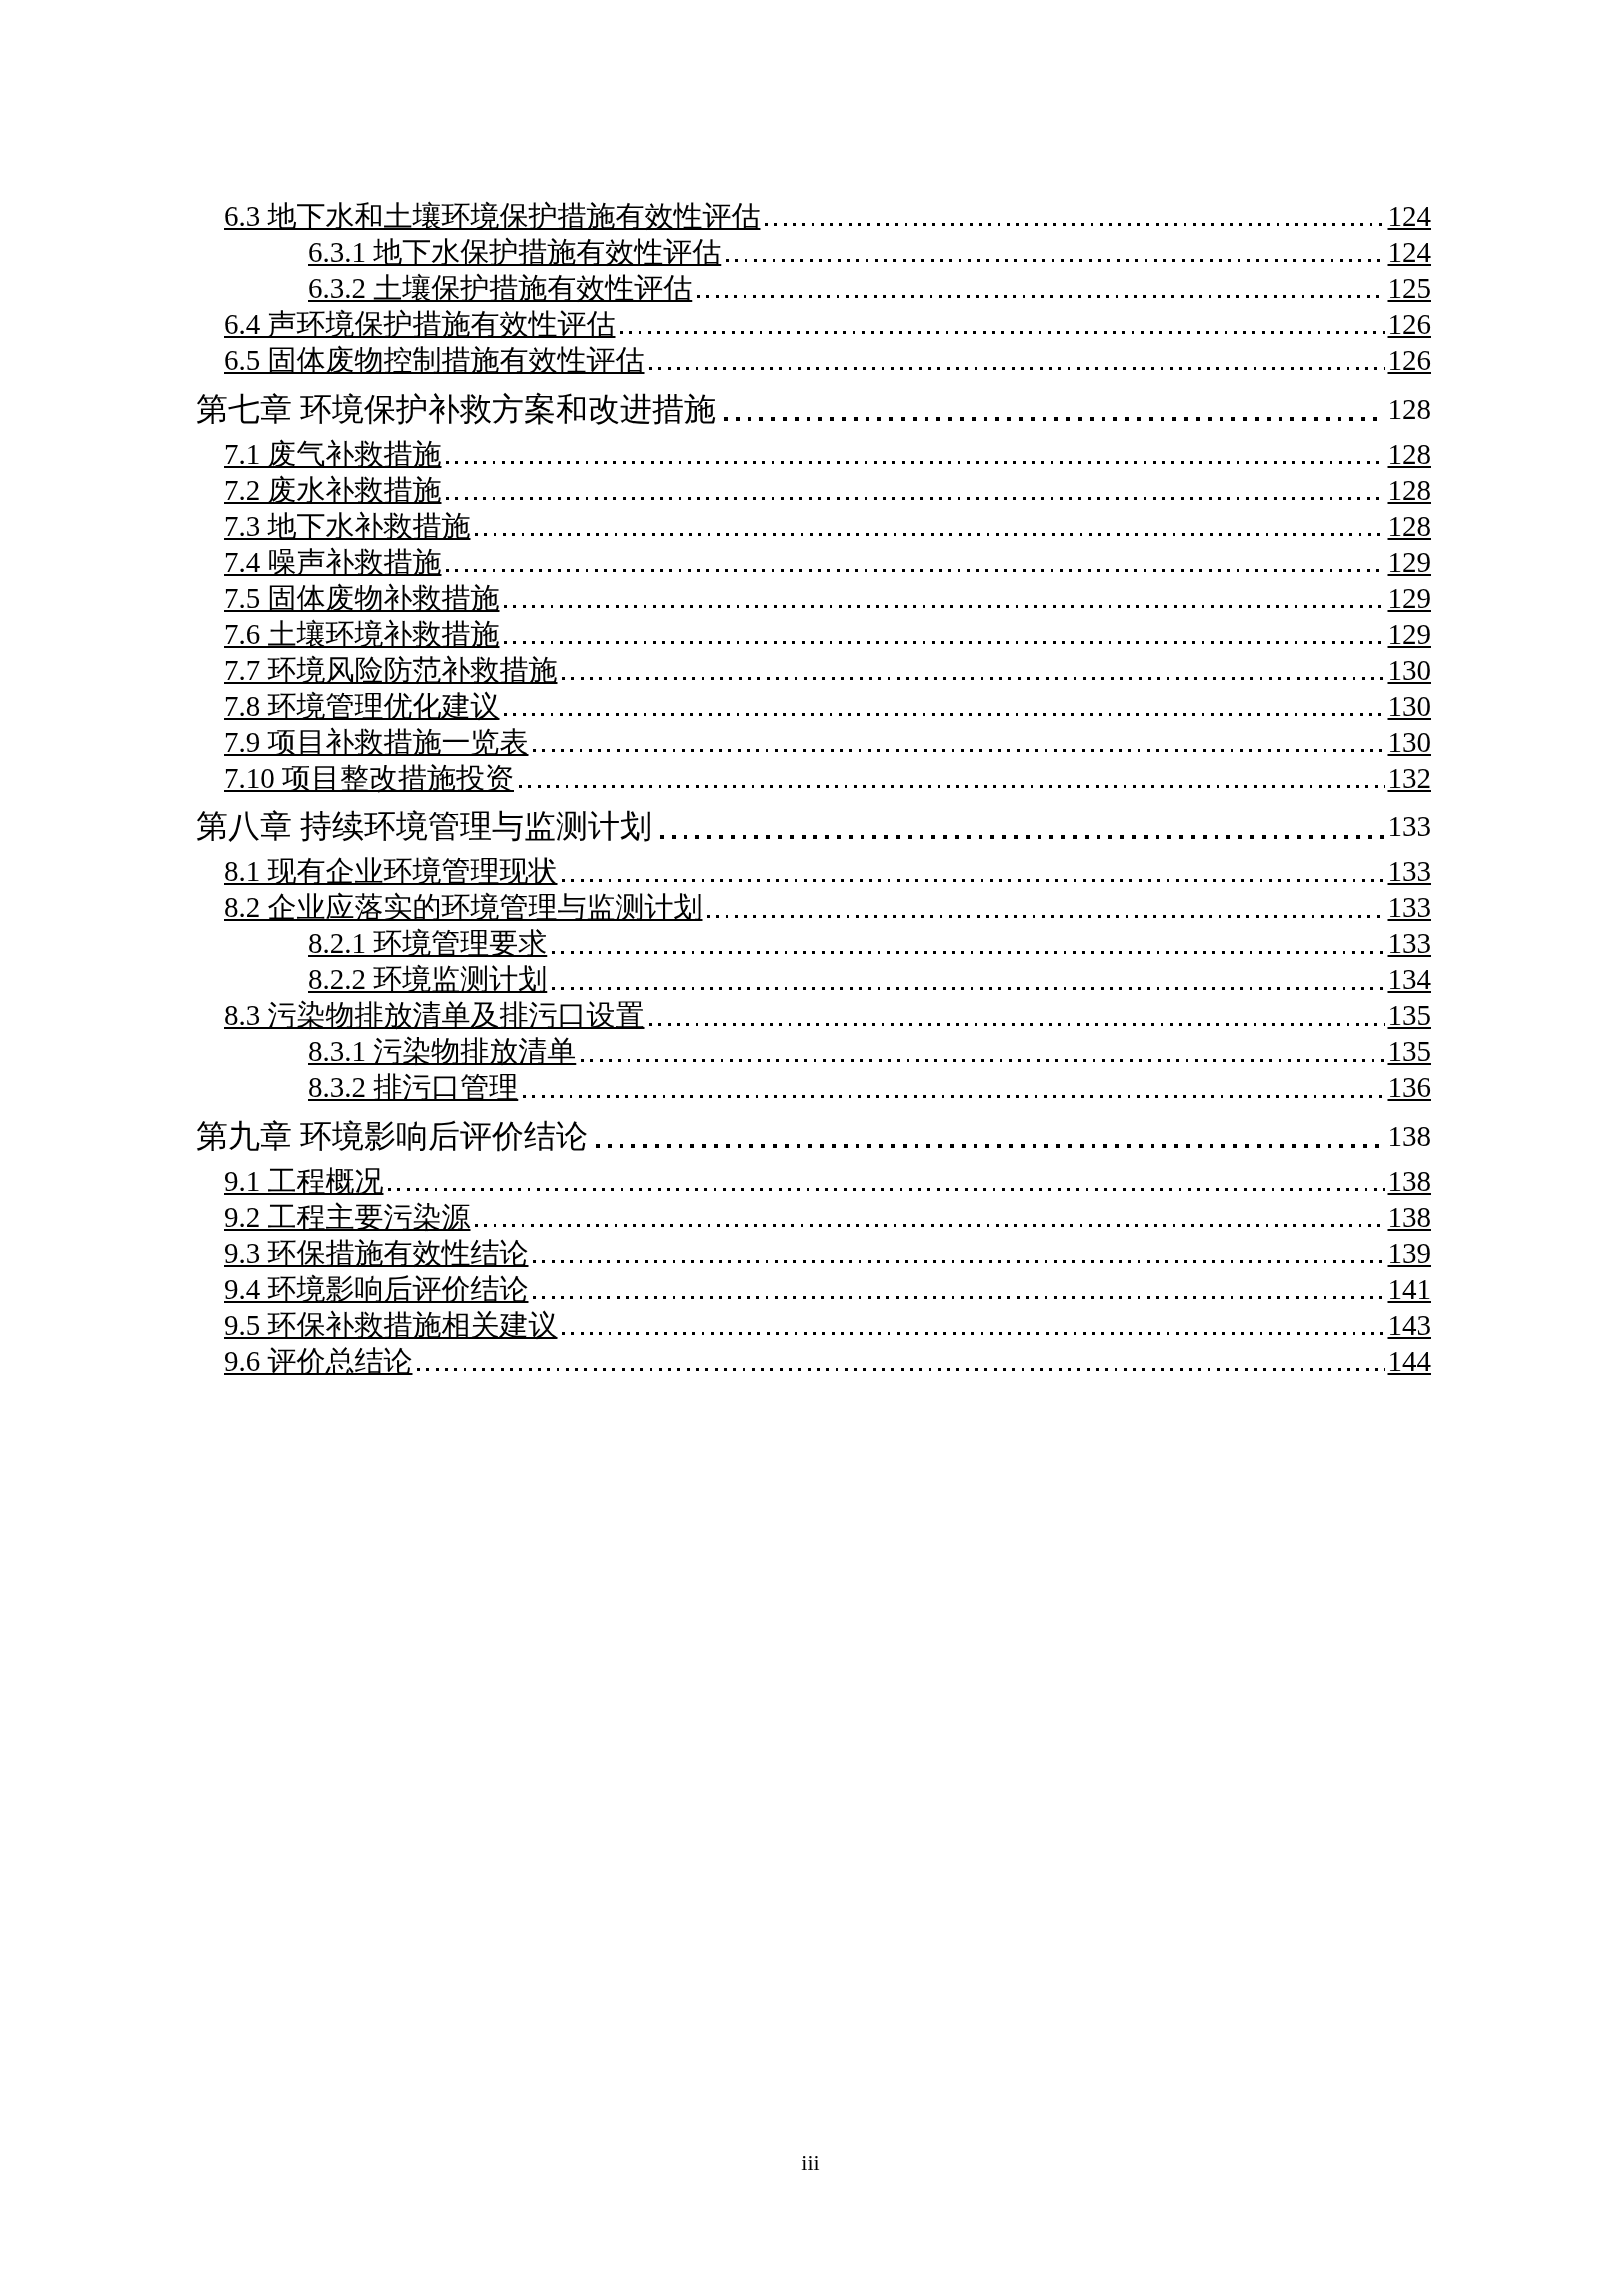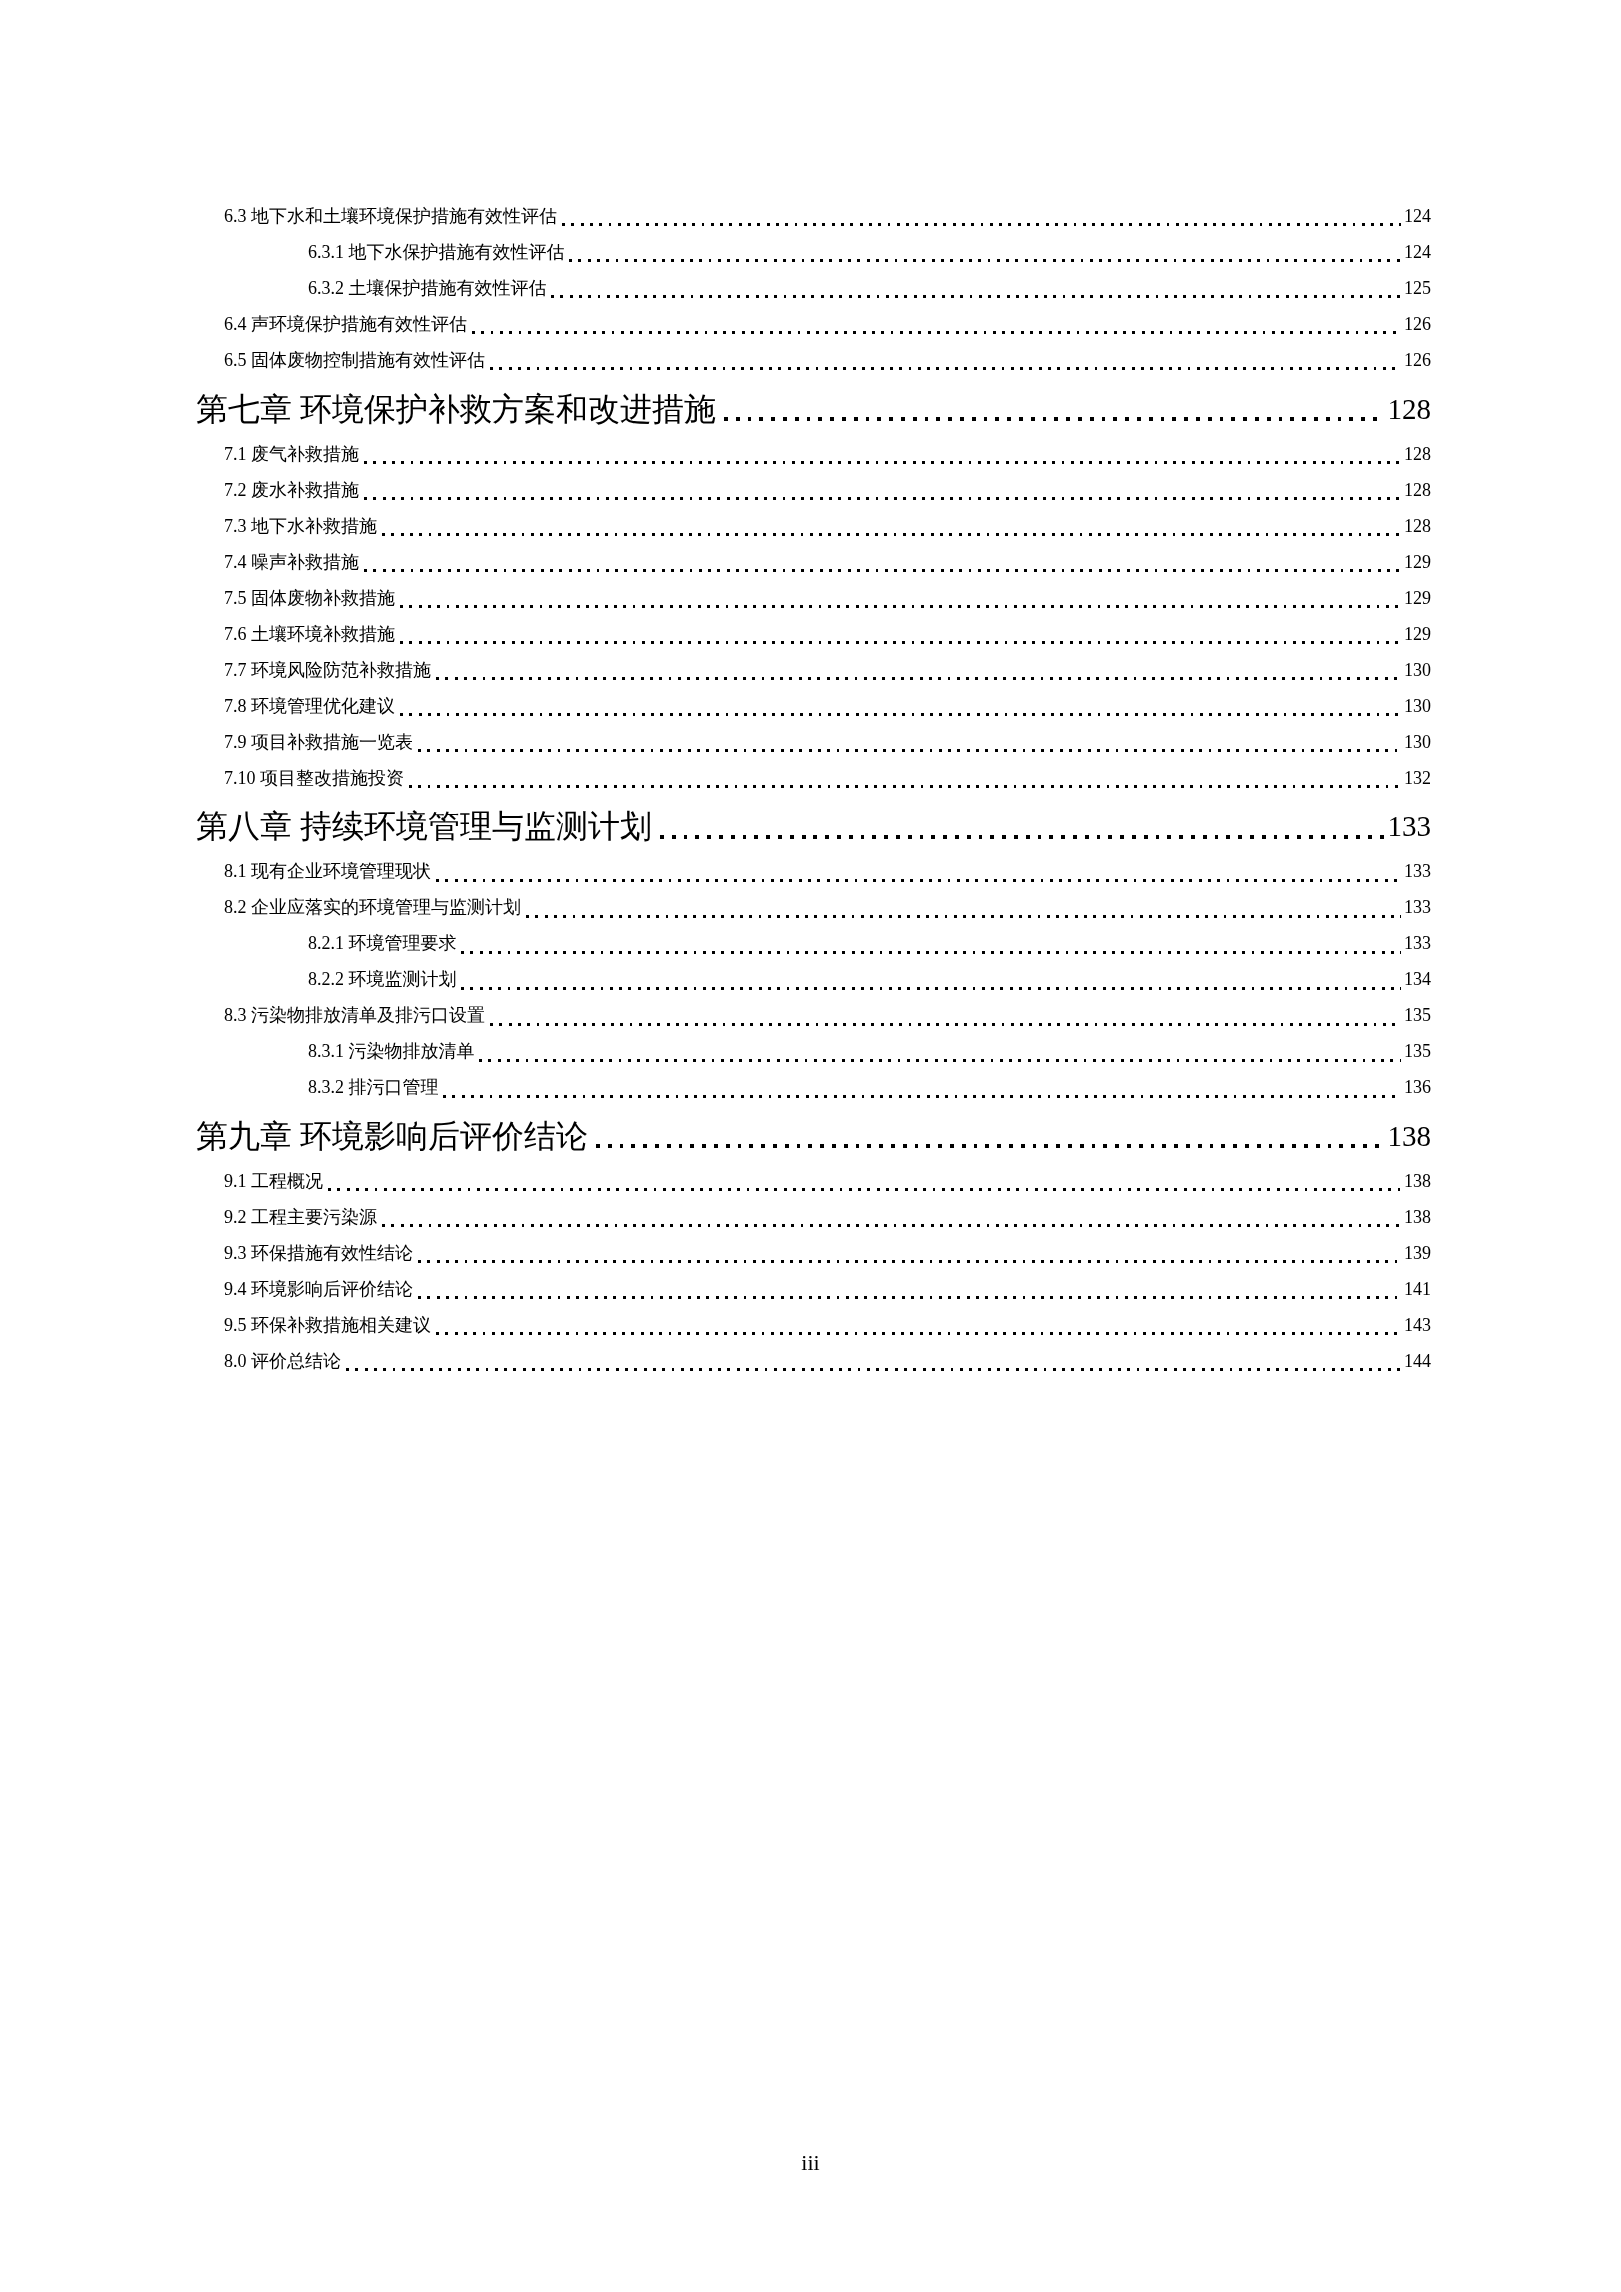--- a/index.html
+++ b/index.html
@@ -21,22 +21,23 @@
     top: 198px;
     width: 1235px;
   }
   .row {
     display: flex;
     align-items: flex-end;
     white-space: nowrap;
   }
   
   .row.lvl1, .row.lvl2 {
-    font-size: 18px;
+    font-size: 29px;
     line-height: 36px;
+    text-decoration: underline;
   }
   .row.lvl1 { padding-left: 28px; }
   
   .row.lvl2 { padding-left: 112px; }
   
   .row.lvl0 {
     font-size: 32px;
     font-weight: normal;
     line-height: 43px;
     margin: 9.8px 0 4.9px 0;
@@ -214,21 +215,21 @@
     <span class="lbl">9.4 环境影响后评价结论</span>
     <span class="leader"></span>
     <span class="pg">141</span>
   </div>
       <div class="row lvl1">
     <span class="lbl">9.5 环保补救措施相关建议</span>
     <span class="leader"></span>
     <span class="pg">143</span>
   </div>
       <div class="row lvl1">
-    <span class="lbl">8.0 评价总结论</span>
+    <span class="lbl">9.6 评价总结论</span>
     <span class="leader"></span>
     <span class="pg">144</span>
   </div>
     </div>
 
   <div class="footer">iii</div>
 
 </div>
 
 

